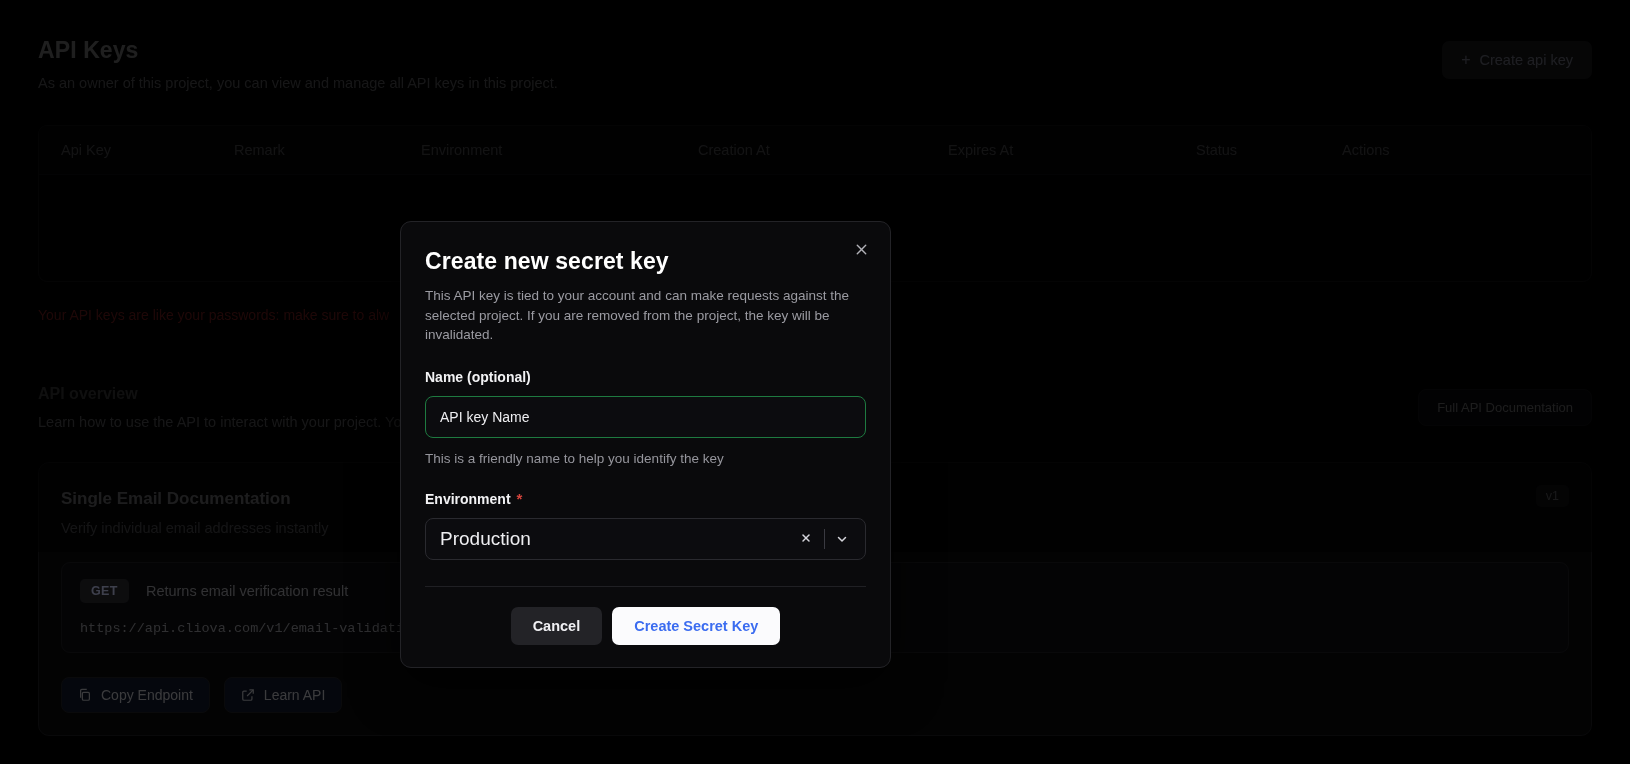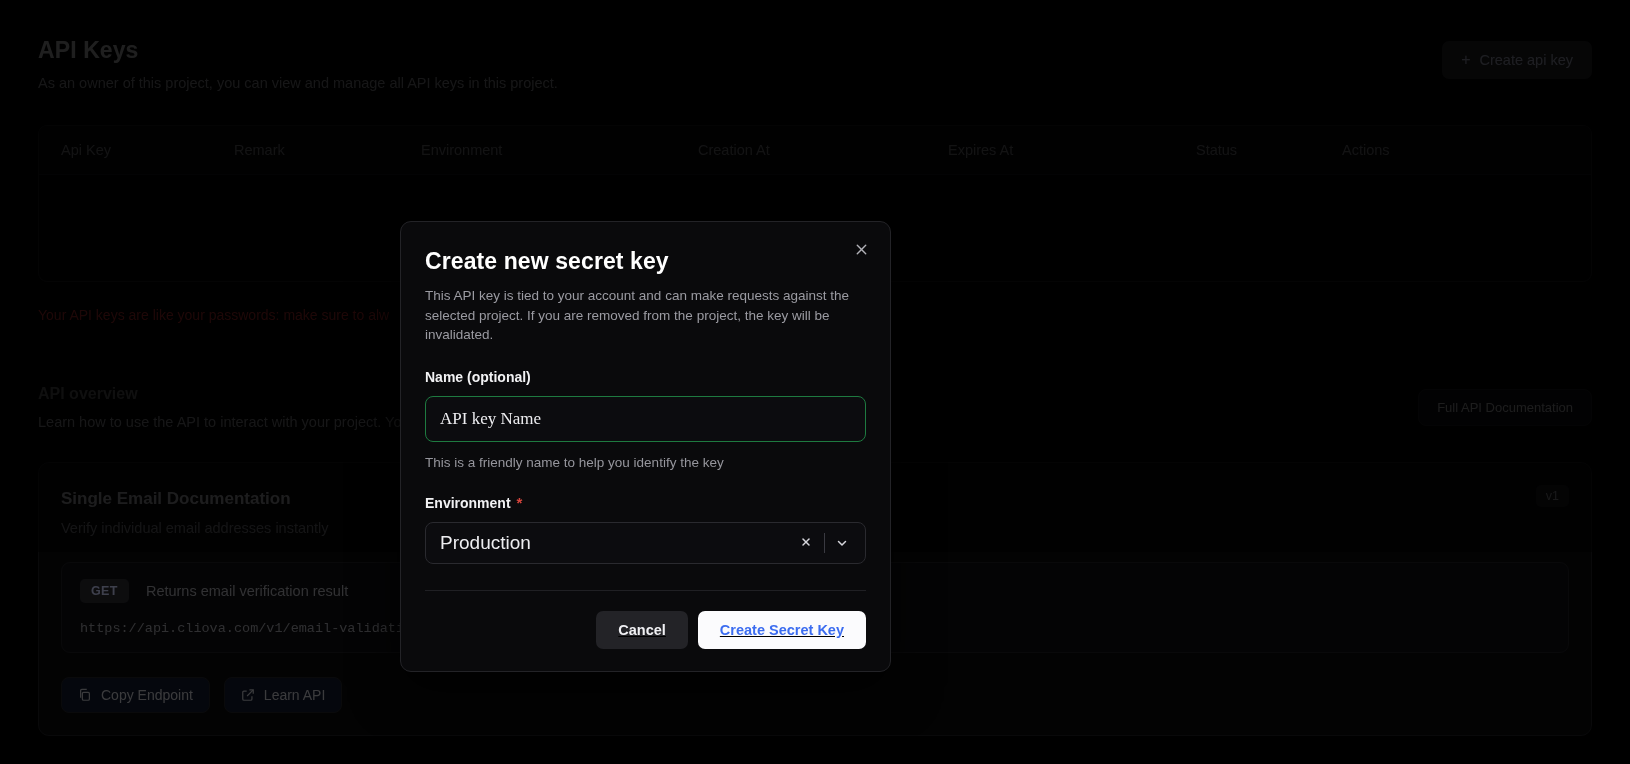--- a/index.html
+++ b/index.html
@@ -158,22 +158,22 @@
     font-size: 14px; font-weight: 700; color: #f2f2f4;
     display: flex; align-items: center; gap: 6px;
   }
   .req { color: #d6453d; font-size: 15px; line-height: 1; }
   .text-input {
     margin-top: 11px; width: 100%;
     background: #0c0c0f;
     border: 1px solid #1e7a40;
     border-radius: 8px;
     padding: 12px 14px;
-    font-size: 17px; color: #eeeef1;
-    font-family: Liberation Serif, serif;
+    font-size: 14px; color: #eeeef1;
+    font-family: Liberation Sans, sans-serif;
     outline: none;
   }
   .hint { margin-top: 13px; font-size: 13.5px; color: #96969d; }
   .select-ctl {
     margin-top: 11px;
     display: flex; align-items: center;
     background: #0c0c0f;
     border: 1px solid #2a2a2f;
     border-radius: 8px;
     height: 42px; padding: 0 10px 0 14px;
@@ -183,21 +183,21 @@
     background: none; border: none; color: #d6d6dc;
     font-size: 15px; cursor: pointer; padding: 0 8px; line-height: 1;
   }
   .sel-div { width: 1px; height: 20px; background: #3a3a41; margin: 0 4px; }
   .sel-caret {
     background: none; border: none; cursor: pointer; padding: 0 6px;
     color: #d6d6dc; display: flex; align-items: center;
   }
   .modal-divider { margin-top: 26px; height: 1px; background: #202024; }
   .modal-actions {
-    margin-top: 20px; display: flex; justify-content: flex-end; gap: 10px; text-decoration: underline;
+    margin-top: 20px; display: flex; justify-content: center; gap: 10px;
   }
   .btn-cancel {
     background: #232327; color: #f0f0f3; border: none;
     padding: 11px 22px; border-radius: 7px;
     font-size: 14.5px; font-weight: 700; cursor: pointer;
   }
   .btn-primary {
     background: #fbfbfd; color: #3b6cf0; border: none;
     padding: 11px 22px; border-radius: 7px;
     font-size: 14.5px; font-weight: 700; cursor: pointer;

